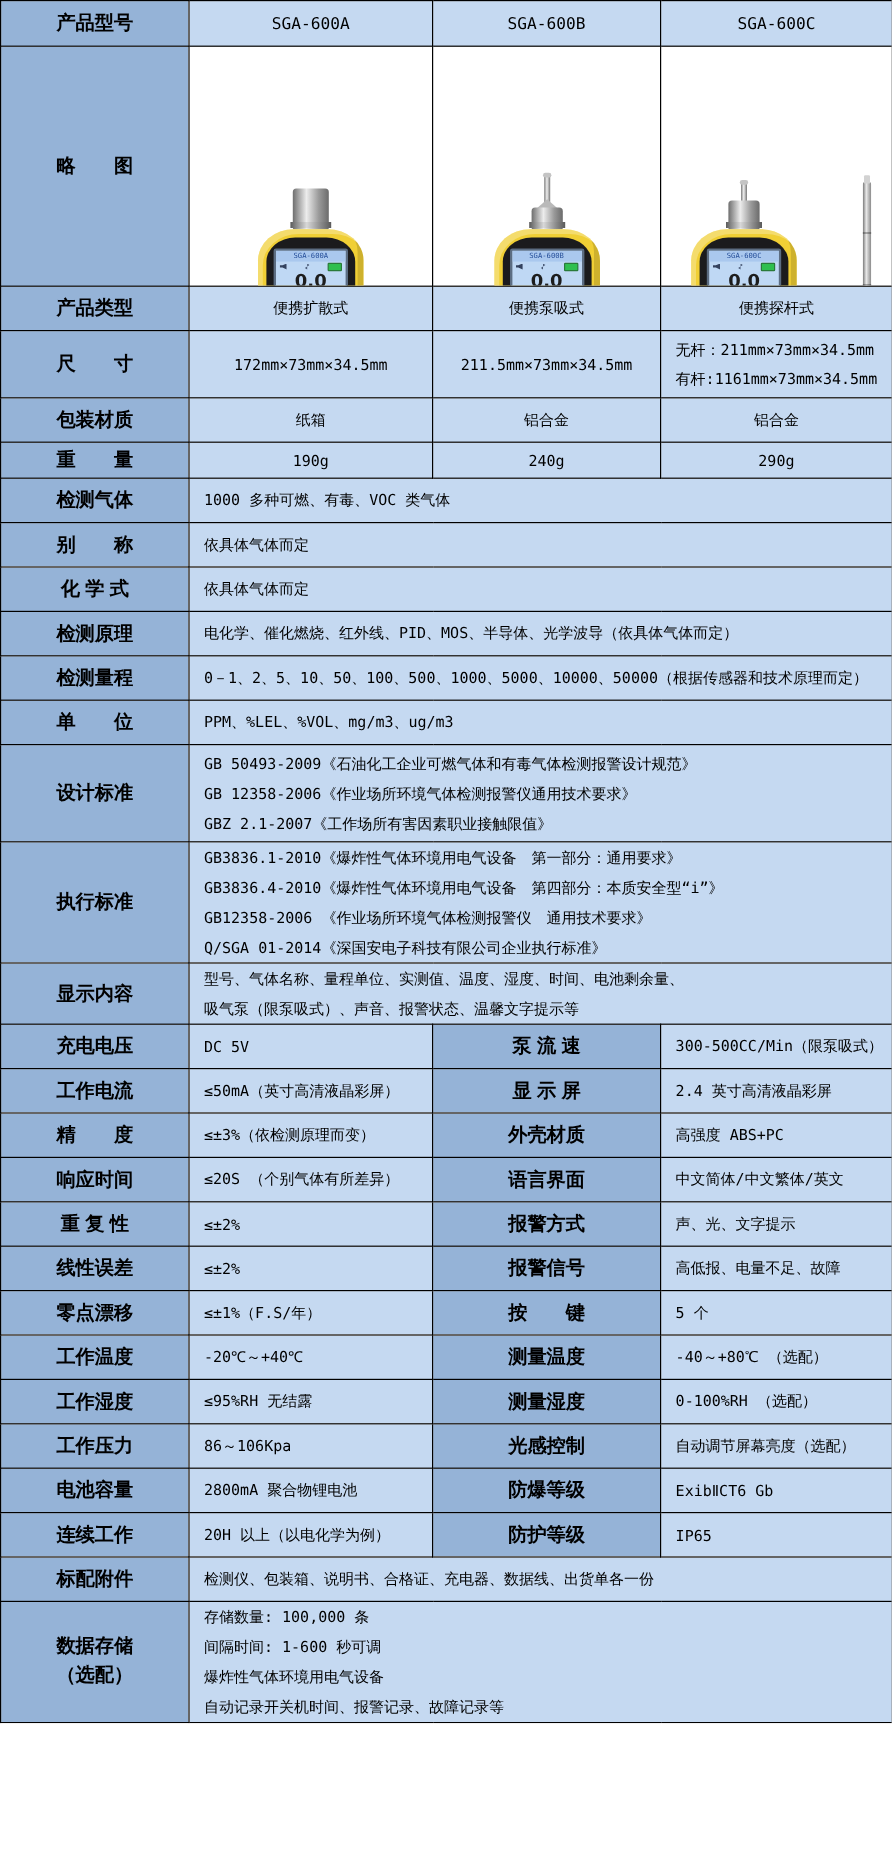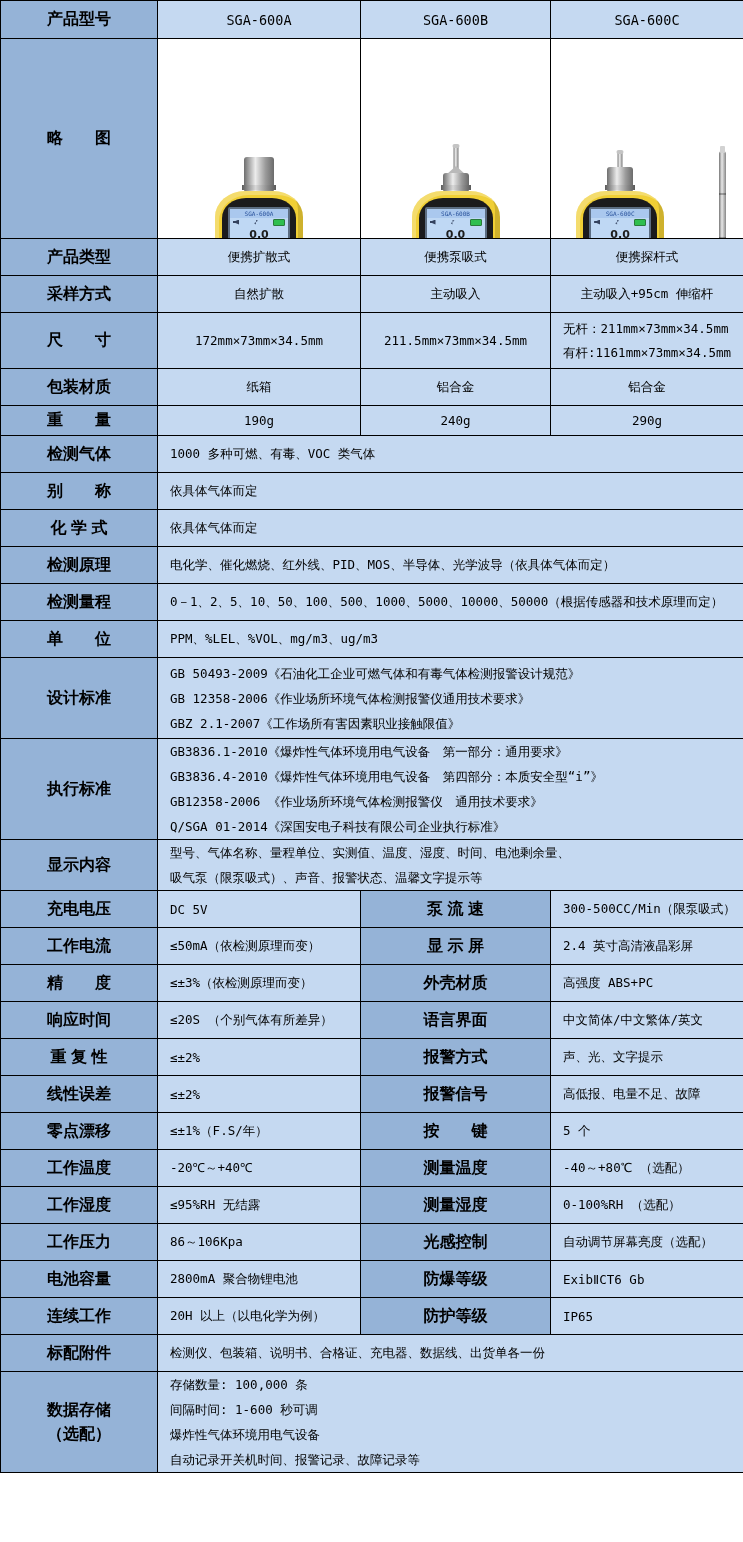--- a/index.html
+++ b/index.html
@@ -33,21 +33,21 @@
   .cone-b{top:21px;}
   .boot{position:absolute;top:46px;left:50%;transform:translateX(-50%);width:88px;height:140px;background:#F0CF35;border-radius:30px 30px 44px 44px/26px 26px 66px 66px;box-shadow:inset -5px -7px 0 rgba(0,0,0,.14),inset 4px 4px 0 rgba(255,255,255,.28);}
   .panel{position:absolute;top:7px;left:7px;right:7px;bottom:11px;background:#1b1b1d;border-radius:24px 24px 36px 36px/20px 20px 54px 54px;}
   .scr{position:absolute;top:9px;left:50%;transform:translateX(-50%);width:58px;height:62px;background:#BFD8F4;border:2px solid #5c6d82;border-radius:2px;overflow:hidden;}
   .scr-t{height:9px;font-size:6px;line-height:9px;text-align:center;color:#27509a;background:#aac8ee;white-space:nowrap;font-family:"DejaVu Sans Mono",monospace;}
   .scr-i{display:flex;justify-content:space-between;align-items:center;height:7px;padding:1px 3px 0 3px;}
   .ic{display:inline-block;}
   .spk{width:6px;height:5px;background:#34425e;clip-path:polygon(0 30%,40% 30%,100% 0,100% 100%,40% 70%,0 70%);}
   .sig{width:4px;height:5px;background:#4a5a77;clip-path:polygon(50% 0,100% 25%,0 75%,50% 100%,50% 0);}
   .bat{width:10px;height:5px;background:#2fbf4f;border:1px solid #2a7a3a;border-radius:1px;}
-  .scr-v{font-size:11px;font-weight:bold;color:#1d1d1d;text-align:center;line-height:17px;font-family:"DejaVu Sans",sans-serif;}
+  .scr-v{font-size:15px;font-weight:bold;color:#1d1d1d;text-align:center;line-height:17px;font-family:"DejaVu Sans",sans-serif;}
   .rod{position:absolute;right:17px;top:12px;width:7px;height:174px;border-radius:3px;background:linear-gradient(90deg,#767676,#e9e9e9 42%,#878787);background-color:#aaa;}
   .rod::before{content:"";position:absolute;top:-5px;left:1px;width:5px;height:7px;background:#d2d2d2;border-radius:1px;}
   .rod::after{content:"";position:absolute;inset:0;background:repeating-linear-gradient(180deg,transparent 0 42px,rgba(0,0,0,.28) 42px 44px);}
 </style>
 </head>
 <body>
 
 <table>
   <colgroup>
     <col style="width:157px">
@@ -128,26 +128,20 @@
             <div class="rod"></div>
           </div>
         </td>
       </tr>
       <tr style="height: 37px;">
         <th class="lbl">产品类型</th>
         <td class="val center">便携扩散式</td>
         <td class="val center">便携泵吸式</td>
         <td class="val center">便携探杆式</td>
       </tr>
-      <tr style="height: 37px;">
-        <th class="lbl">采样方式</th>
-        <td class="val center">自然扩散</td>
-        <td class="val center">主动吸入</td>
-        <td class="val center">主动吸入+95cm 伸缩杆</td>
-      </tr>
       <tr style="height: 56px;">
         <th class="lbl">尺　　寸</th>
         <td class="val center">172mm×73mm×34.5mm</td>
         <td class="val center">211.5mm×73mm×34.5mm</td>
         <td class="val left">
           <div class="vline">无杆：211mm×73mm×34.5mm</div>
           <div class="vline">有杆:1161mm×73mm×34.5mm</div>
         </td>
       </tr>
       <tr style="height: 37px;">
@@ -211,21 +205,21 @@
         </td>
       </tr>
       <tr style="height: 37px; padding-left: 30px;">
         <th class="lbl">充电电压</th>
         <td class="val left">DC 5V</td>
         <th class="lbl">泵 流 速</th>
         <td class="val left">300-500CC/Min（限泵吸式）</td>
       </tr>
       <tr style="height: 37px;">
         <th class="lbl">工作电流</th>
-        <td class="val left">≤50mA（依检测原理而变）</td>
+        <td class="val left">≤50mA（英寸高清液晶彩屏）</td>
         <th class="lbl">显 示 屏</th>
         <td class="val left">2.4 英寸高清液晶彩屏</td>
       </tr>
       <tr style="height: 37px;">
         <th class="lbl">精　　度</th>
         <td class="val left">≤±3%（依检测原理而变）</td>
         <th class="lbl">外壳材质</th>
         <td class="val left">高强度 ABS+PC</td>
       </tr>
       <tr style="height: 37px;">

